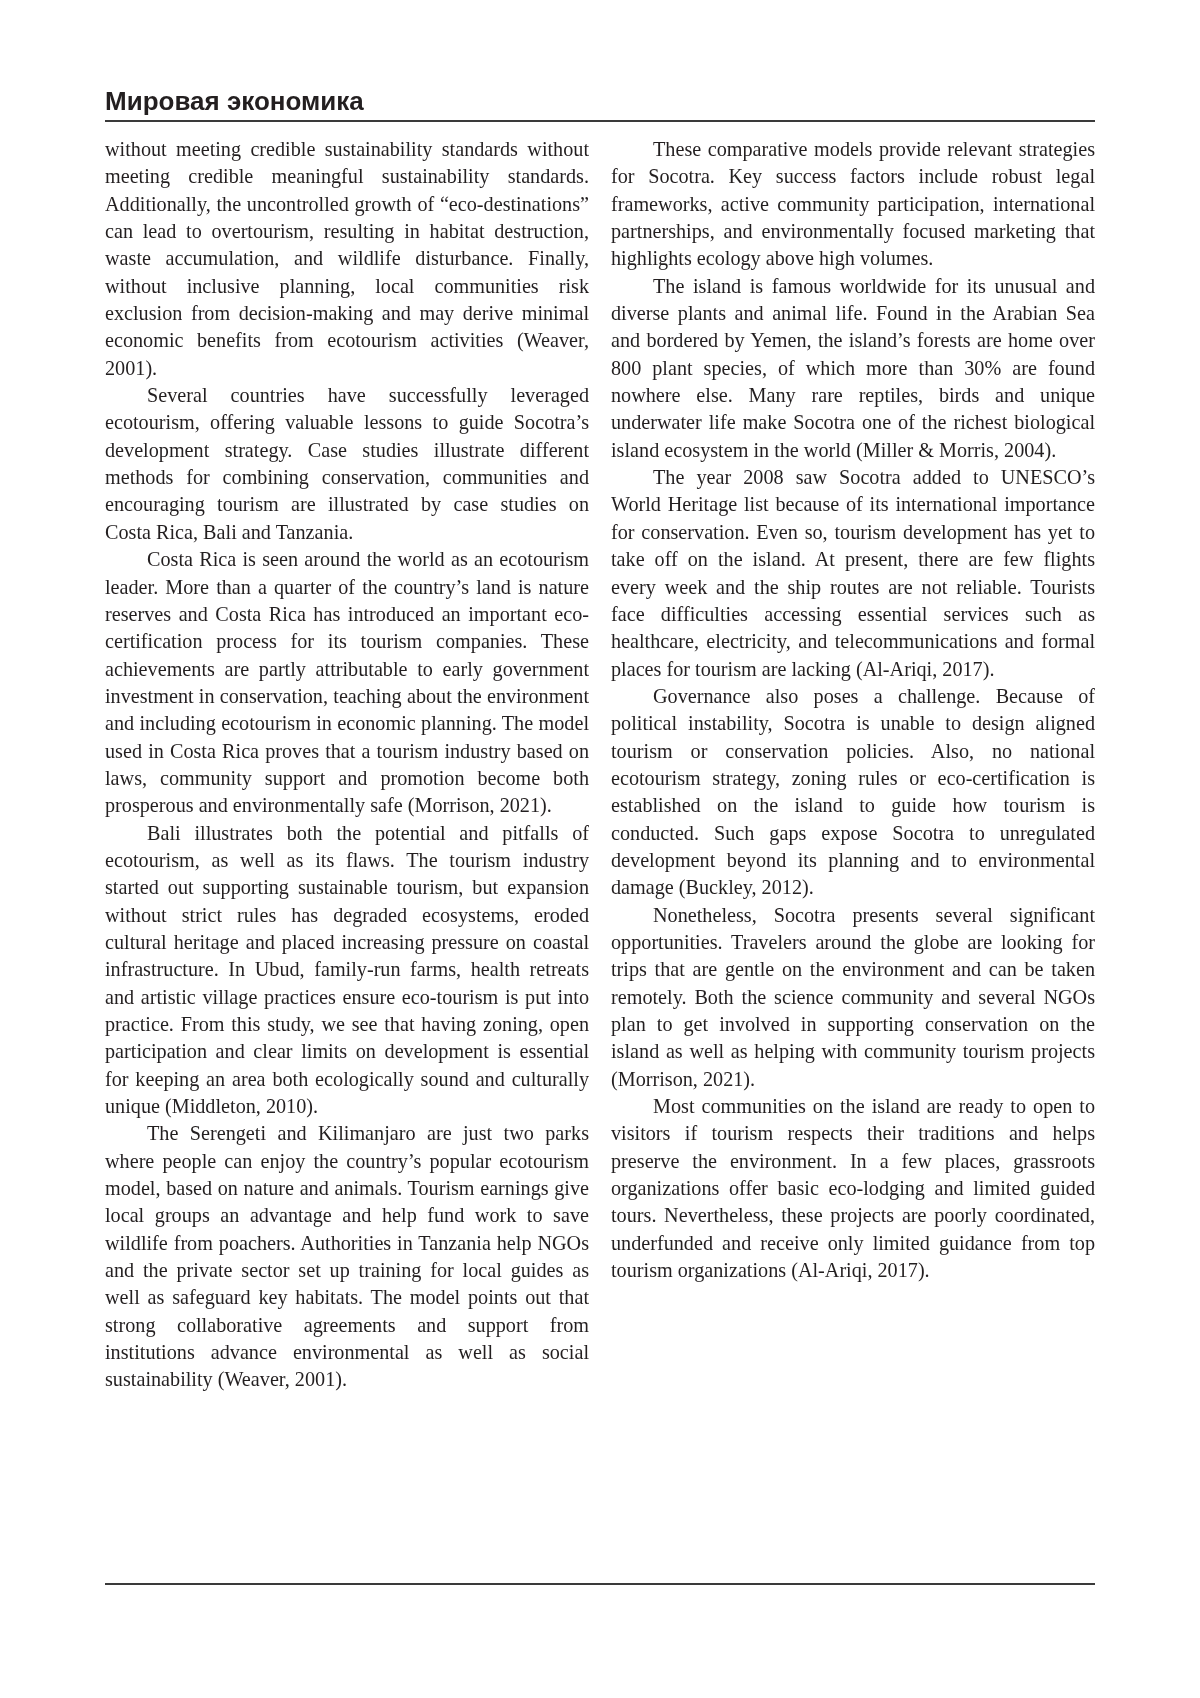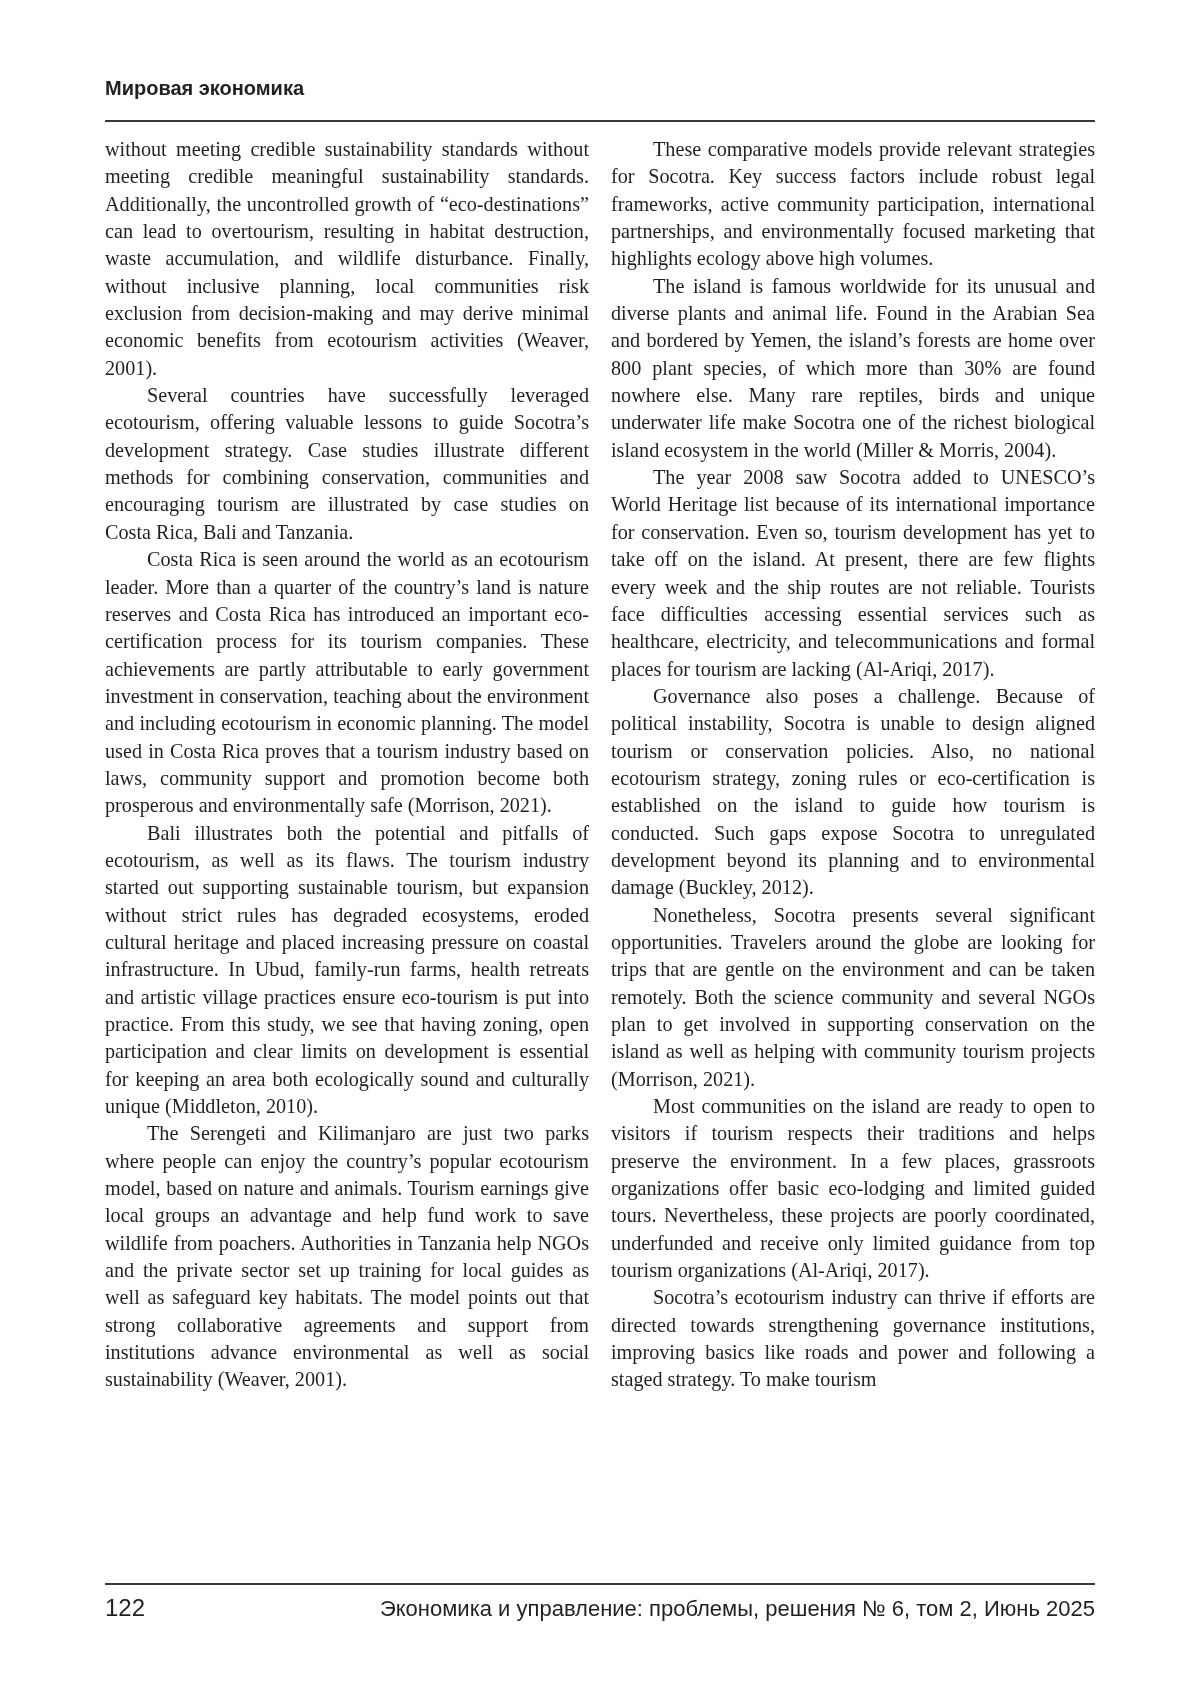--- a/index.html
+++ b/index.html
@@ -16,25 +16,25 @@
     }
     .page {
       position: absolute;
       left: 105px;
       top: 0;
       width: 990px;
       height: 1698px;
     }
     .running-head {
       position: absolute;
-      top: 75px;
+      top: 88px;
       left: 0;
       font-family: "Liberation Sans", sans-serif;
       font-weight: bold;
-      font-size: 20px;
+      font-size: 26px;
       line-height: 26px;
       color: #231f20;
     }
     .rule {
       position: absolute;
       left: 0;
       width: 990px;
       height: 2px;
       background: #3a3a3a;
     }
@@ -101,23 +101,18 @@
       <p>The Serengeti and Kilimanjaro are just two parks where people can enjoy the country’s popular ecotourism model, based on nature and animals. Tourism earnings give local groups an advantage and help fund work to save wildlife from poachers. Authorities in Tanzania help NGOs and the private sector set up training for local guides as well as safeguard key habitats. The model points out that strong collaborative agreements and support from institutions advance environmental as well as social sustainability (Weaver, 2001).</p>
     </div>
 
     <div class="col">
       <p>These comparative models provide relevant strategies for Socotra. Key success factors include robust legal frameworks, active community participation, international partnerships, and environmentally focused marketing that highlights ecology above high volumes.</p>
       <p>The island is famous worldwide for its unusual and diverse plants and animal life. Found in the Arabian Sea and bordered by Yemen, the island’s forests are home over 800 plant species, of which more than 30% are found nowhere else. Many rare reptiles, birds and unique underwater life make Socotra one of the richest biological island ecosystem in the world (Miller &amp; Morris, 2004).</p>
       <p>The year 2008 saw Socotra added to UNESCO’s World Heritage list because of its international importance for conservation. Even so, tourism development has yet to take off on the island. At present, there are few flights every week and the ship routes are not reliable. Tourists face difficulties accessing essential services such as healthcare, electricity, and telecommunications and formal places for tourism are lacking (Al-Ariqi, 2017).</p>
       <p>Governance also poses a challenge. Because of political instability, Socotra is unable to design aligned tourism or conservation policies. Also, no national ecotourism strategy, zoning rules or eco-certification is established on the island to guide how tourism is conducted. Such gaps expose Socotra to unregulated development beyond its planning and to environmental damage (Buckley, 2012).</p>
       <p>Nonetheless, Socotra presents several significant opportunities. Travelers around the globe are looking for trips that are gentle on the environment and can be taken remotely. Both the science community and several NGOs plan to get involved in supporting conservation on the island as well as helping with community tourism projects (Morrison, 2021).</p>
       <p>Most communities on the island are ready to open to visitors if tourism respects their traditions and helps preserve the environment. In a few places, grassroots organizations offer basic eco-lodging and limited guided tours. Nevertheless, these projects are poorly coordinated, underfunded and receive only limited guidance from top tourism organizations (Al-Ariqi, 2017).</p>
-      <p>Socotra’s ecotourism industry can thrive if efforts are directed towards strengthening governance institutions, improving basics like roads and power and following a staged strategy. To make tourism</p>
     </div>
   </div>
 
   <div class="rule bottom"></div>
-  <div class="footer">
-    <span class="page-number">122</span>
-    <span>Экономика и управление: проблемы, решения № 6, том 2, Июнь 2025</span>
-  </div>
 
 </div>
 
 </body></html>

